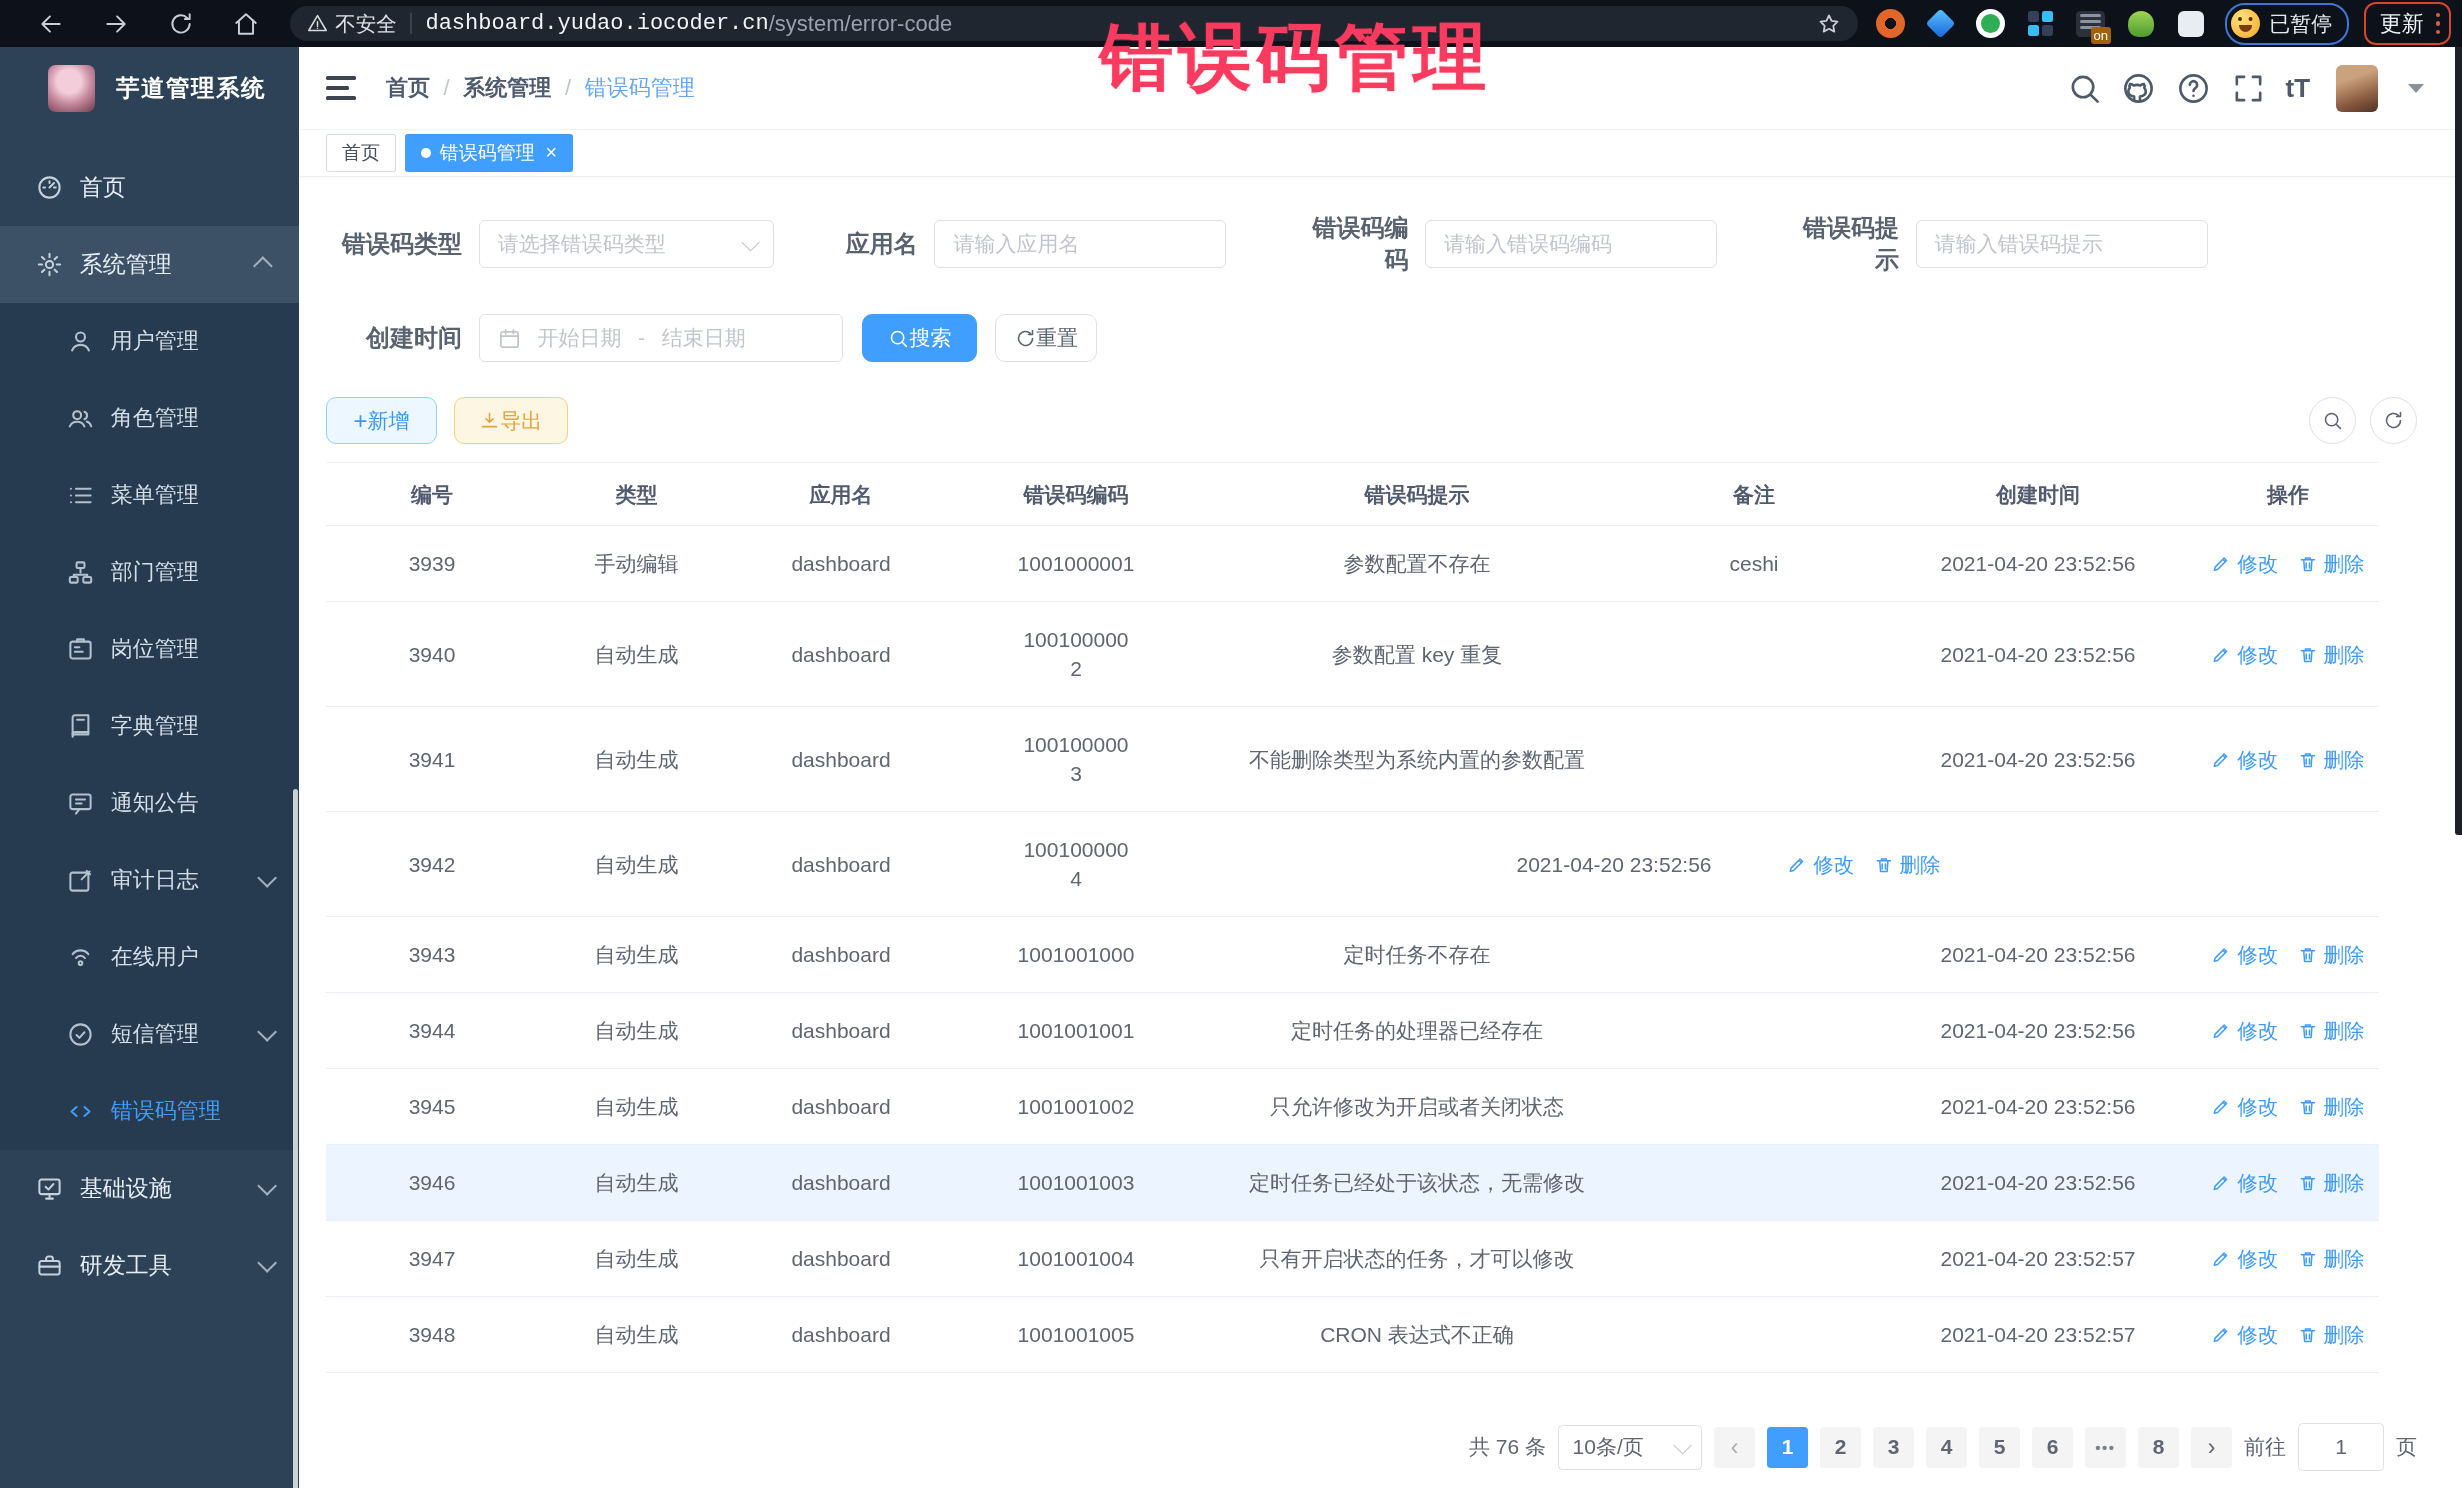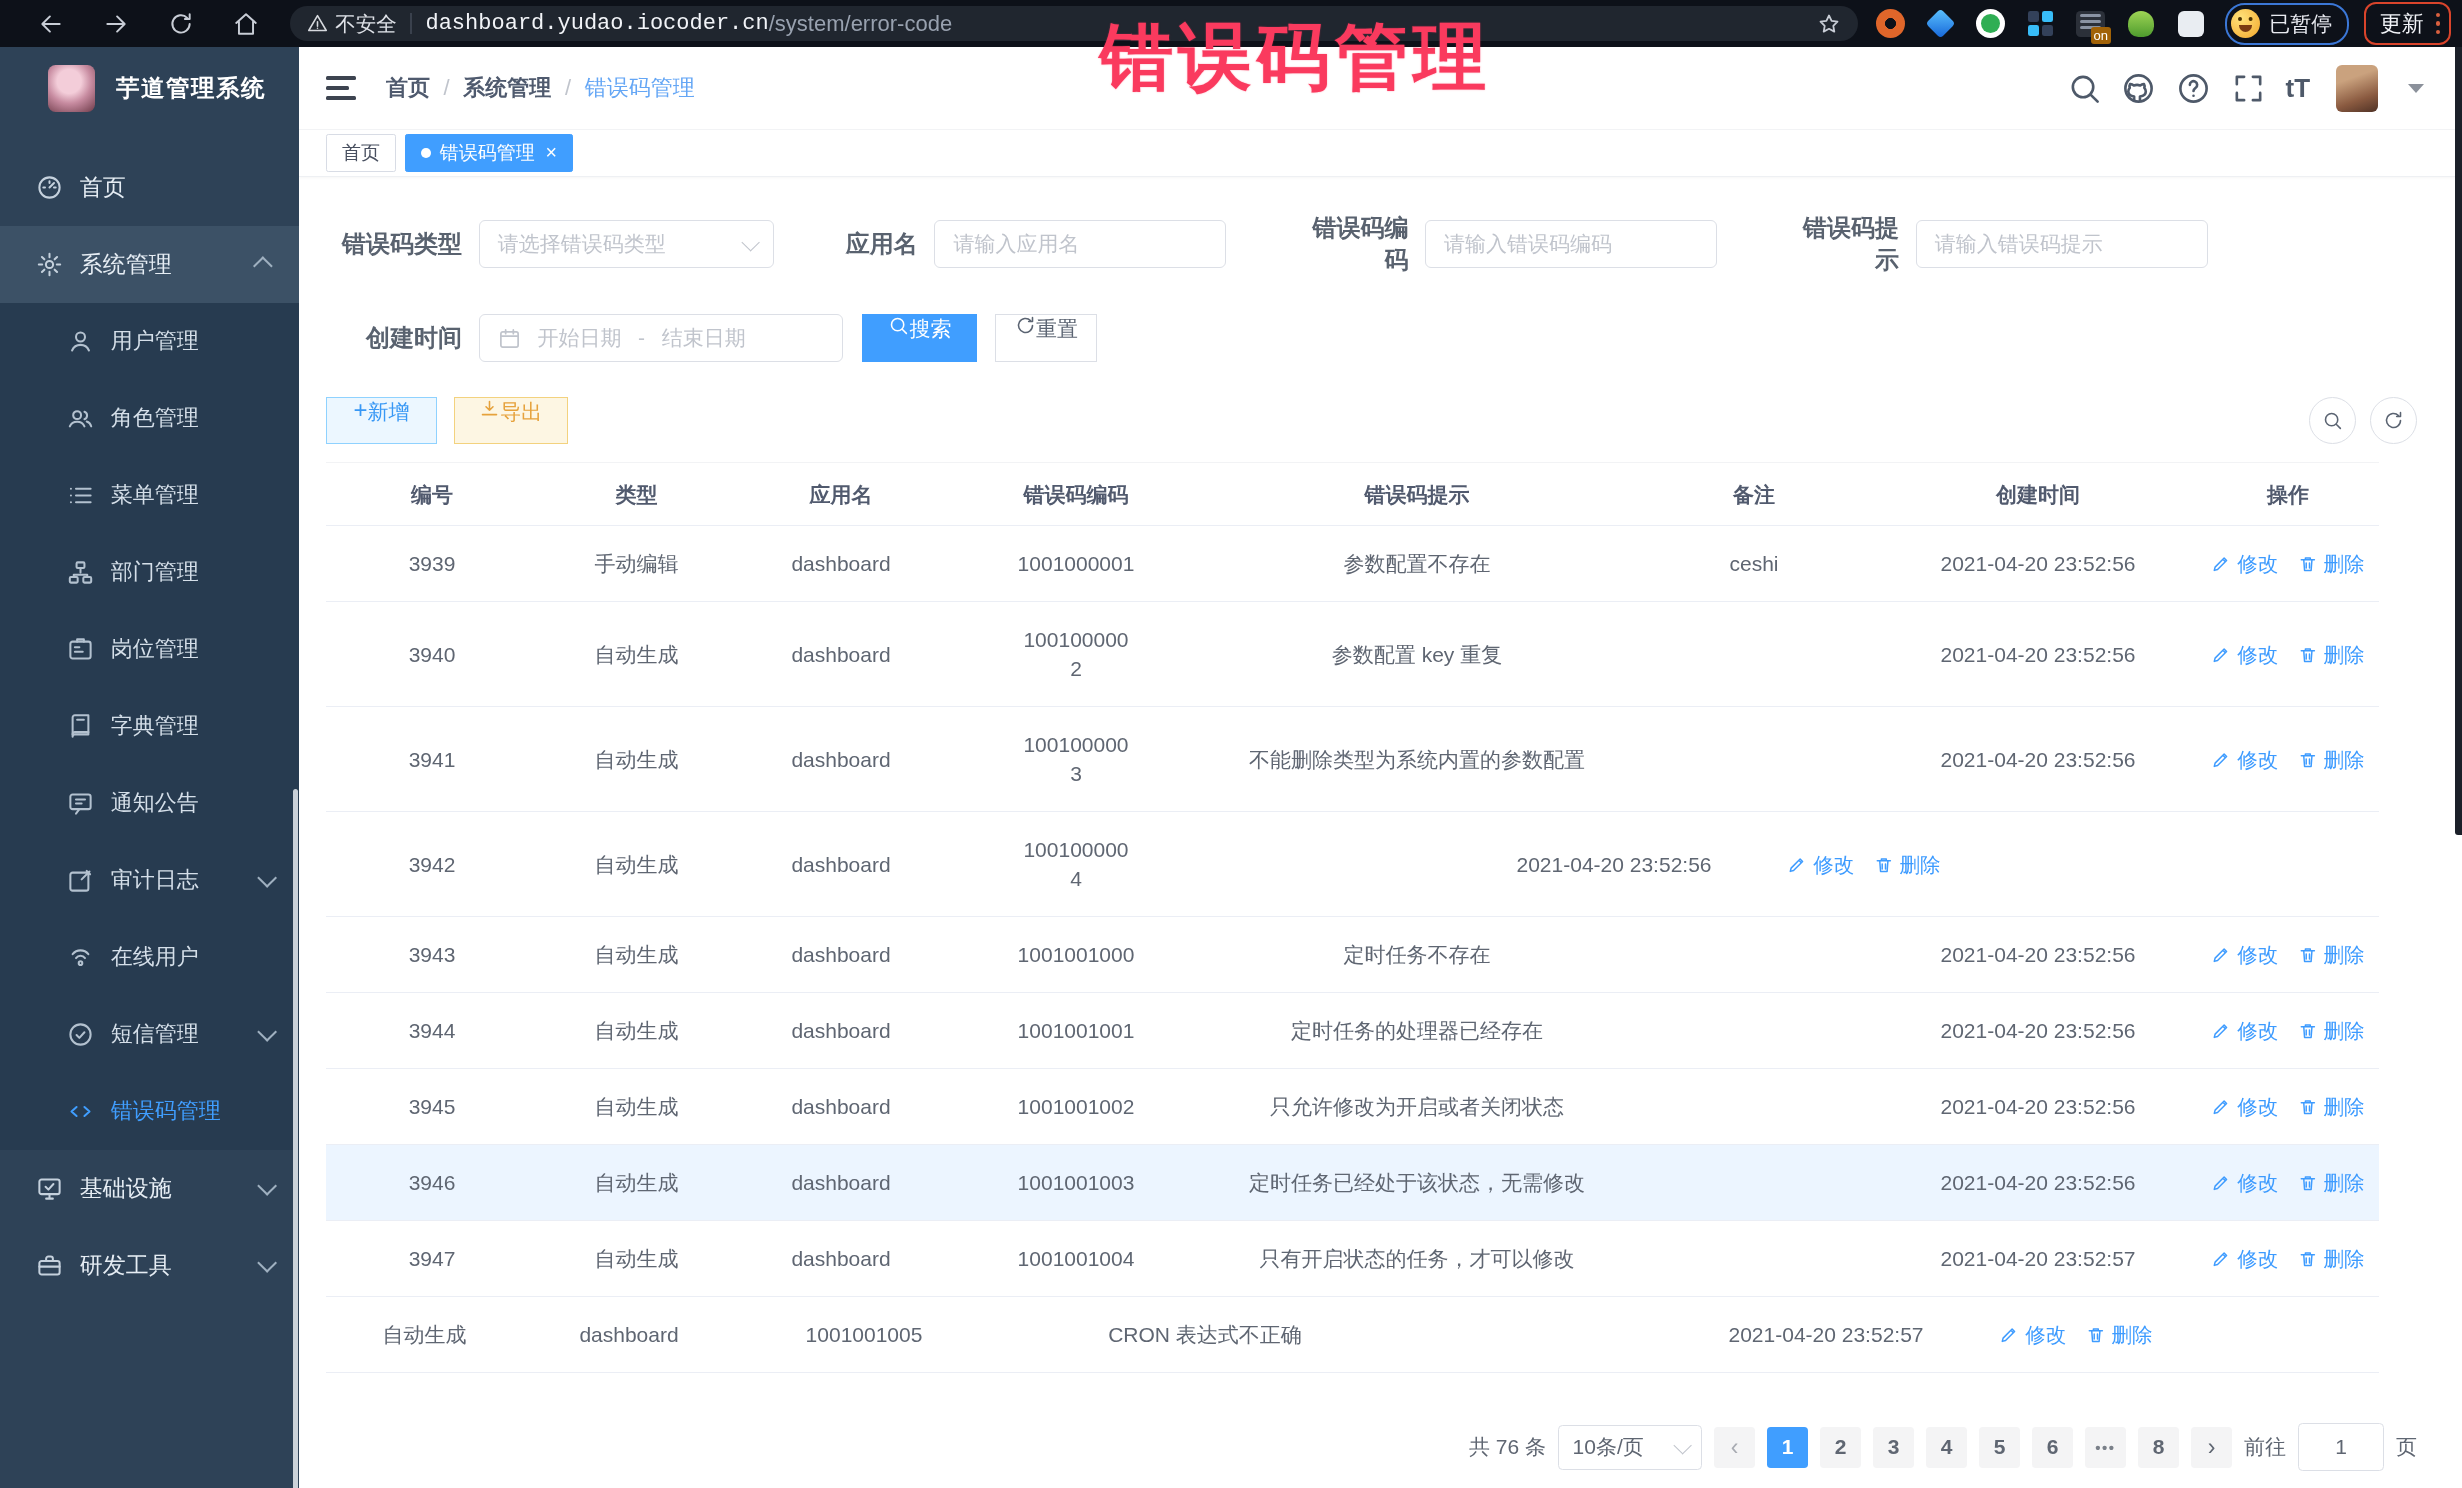--- a/index.html
+++ b/index.html
@@ -97,21 +97,21 @@
   .fgroup + .fgroup{margin-left:68px;}
   .flabel{font-size:24px;font-weight:700;color:#59626f;text-align:right;margin-right:16.7px;flex:none;}
   .w180{width:136px;} .w100{width:76px;} .w150{width:114px;}
   .finput{height:48px;border:0.8px solid #dcdfe6;border-radius:6px;background:#fff;display:flex;align-items:center;padding:0 18px;box-sizing:border-box;font-size:21px;color:#c0c4cc;}
   .sel{width:295px;justify-content:space-between;}
   .txt{width:292px;}
   .sel-caret{width:12px;height:12px;border-right:1.9px solid #c0c4cc;border-bottom:1.9px solid #c0c4cc;transform:rotate(45deg) translateY(-3px);flex:none;}
   .daterange{width:364px;justify-content:flex-start;gap:16.7px;}
   .cal-ic{width:23px;height:23px;color:#c0c4cc;flex:none;}
   .range-sep{color:#c0c4cc;}
-  .btn{height:48px;border-radius:0;display:flex;align-items:flex-start;justify-content:center;font-size:21px;cursor:pointer;box-sizing:border-box;}
+  .btn{height:48px;border-radius:10px;display:flex;align-items:center;justify-content:center;font-size:21px;cursor:pointer;box-sizing:border-box;}
   .btn .ic{width:21px;height:21px;}
   .btn-search{width:115px;background:#409eff;color:#fff;border:0.8px solid #409eff;margin-left:19.7px;}
   .btn-reset{width:102px;background:#fff;color:#5b6472;border:0.8px solid #dcdfe6;margin-left:18px;}
   .toolbar{display:flex;align-items:center;margin-top:35px;}
   .btn-add{width:111px;height:47px;background:#ecf7ff;border:0.8px solid #8fd2ff;color:#3898f5;}
   .btn-add .plus{font-size:24px;line-height:1;}
   .btn-export{width:114px;height:47px;background:#fdf6e3;border:0.8px solid #f3d27e;color:#e6a23c;margin-left:16.7px;}
   .tspacer{flex:1;}
   .circle-btn{width:45px;height:45px;border-radius:50%;border:0.8px solid #dcdfe6;background:#fff;display:flex;align-items:center;justify-content:center;color:#5b6472;cursor:pointer;}
   .circle-btn + .circle-btn{margin-left:13.6px;}
@@ -796,20 +796,21 @@
         <span class="ic">
                       <svg viewBox="0 0 24 24" fill="none" stroke="currentColor" stroke-width="1.8" stroke-linecap="round" stroke-linejoin="round">
                         <path d="M4 7h16M9 7V5h6v2M7 7l1 13h8l1-13M10 11v6M14 11v6"></path>
                       </svg>
                     </span>
         <span class="delete-label">删除</span>
       </a>
     </span>
   </div>
               <div class="trow">
+    <span class="td c1">3948</span>
     <span class="td c2">自动生成</span>
     <span class="td c3">dashboard</span>
     <span class="td c4">1001001005</span>
     <span class="td c5">CRON 表达式不正确</span>
     <span class="td c6"></span>
     <span class="td c7">2021-04-20 23:52:57</span>
     <span class="td c8 ops">
       <a class="op-link">
         <span class="ic">
                       <svg viewBox="0 0 24 24" fill="none" stroke="currentColor" stroke-width="1.8" stroke-linecap="round" stroke-linejoin="round">

